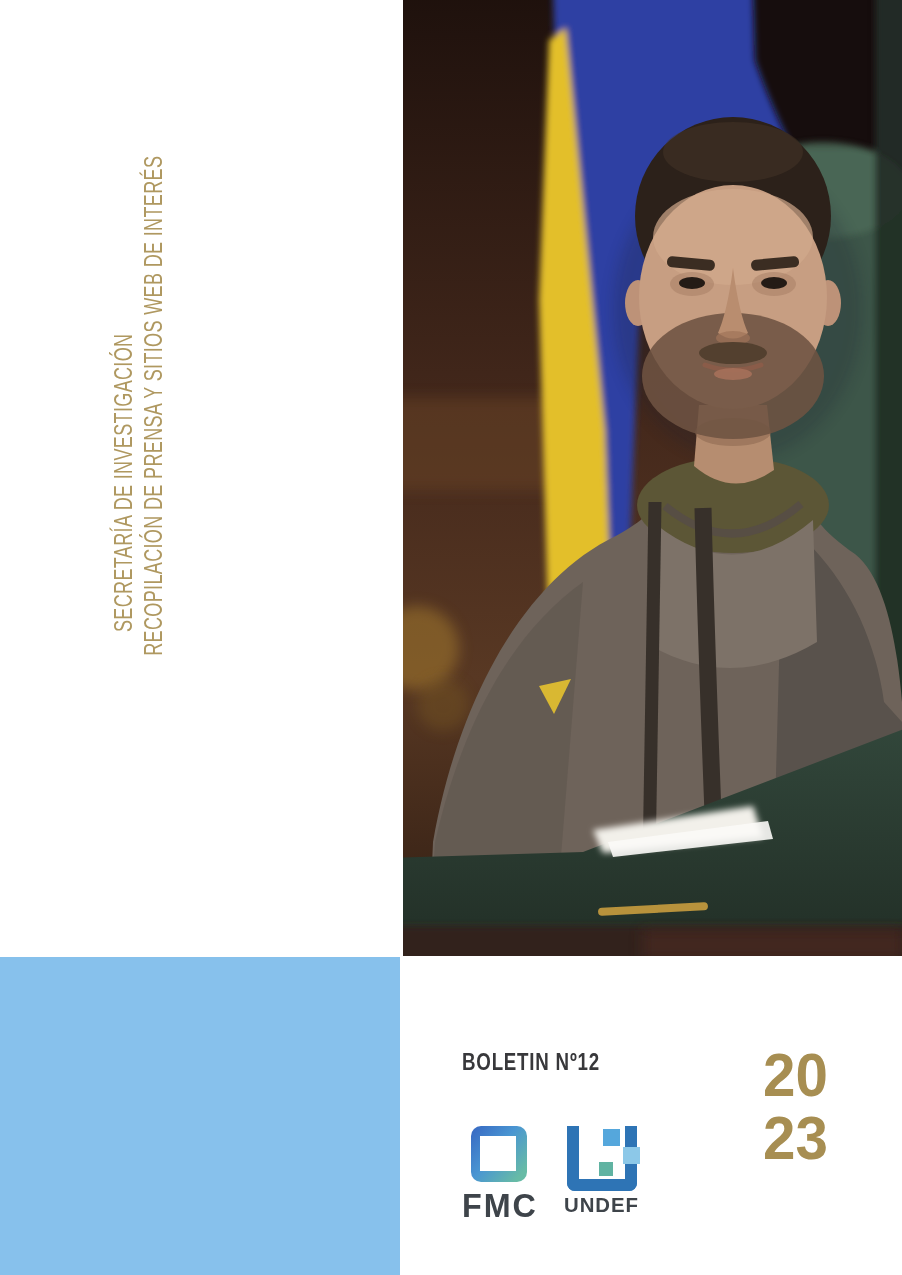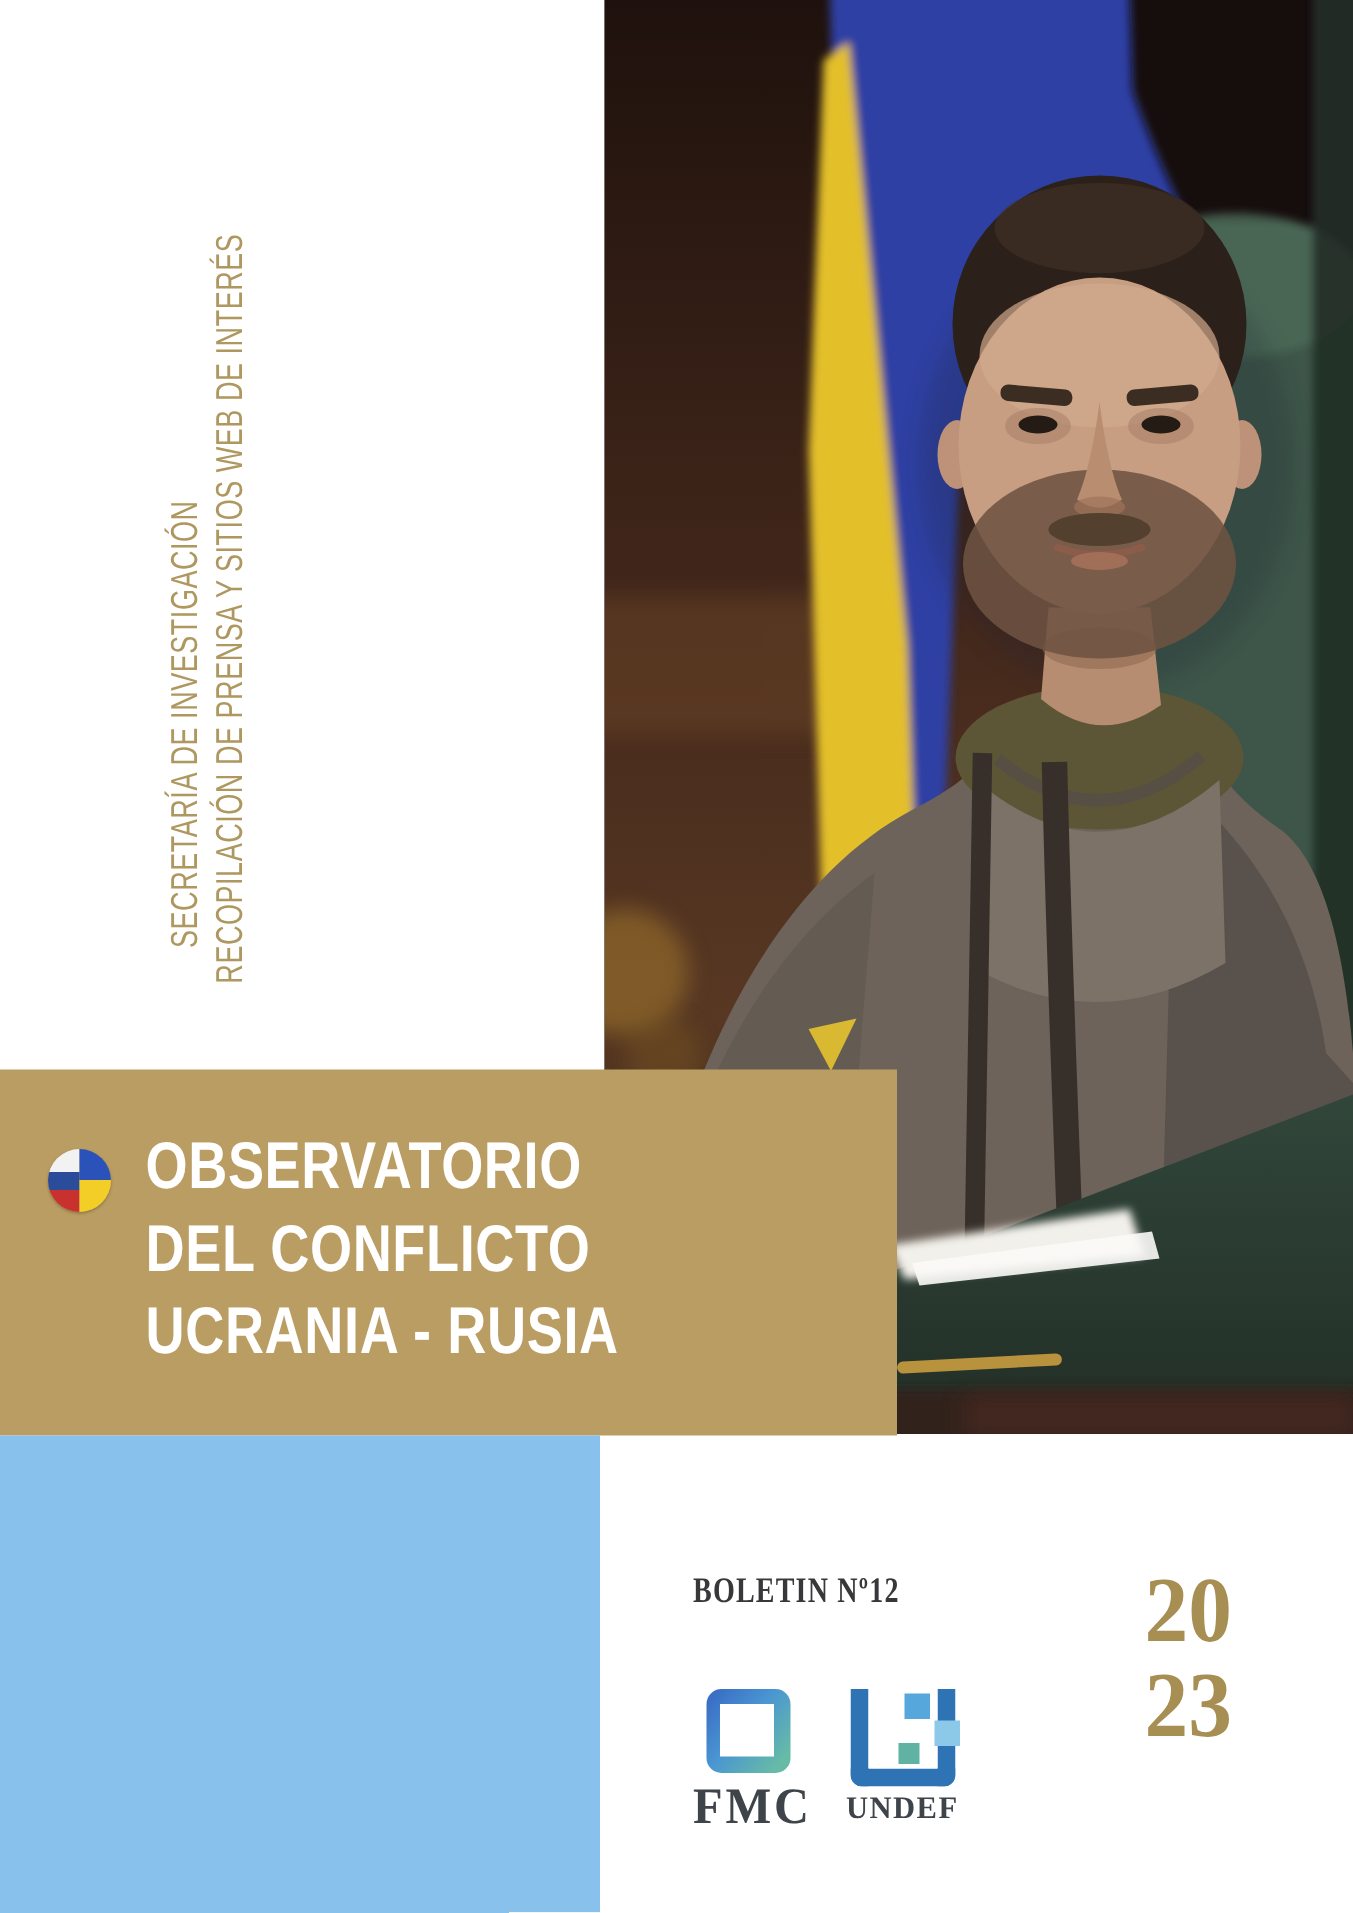--- a/index.html
+++ b/index.html
@@ -39,21 +39,21 @@
   .title{
     position:absolute;left:97px;top:37px;margin:0;
     color:var(--title-white,#FFFFFF);font-size:44px;line-height:55px;font-weight:700;
     transform-origin:0 0;transform:scaleX(0.82);white-space:nowrap;letter-spacing:0.5px;
   }
   .title span{display:block;}
   
   .blue-rect{position:absolute;left:0;top:957px;width:400px;height:318px;z-index:2;
     background:var(--light-blue,#87C1EC);}
   
-  .footer{position:absolute;left:0;top:0;width:902px;height:1275px;z-index:3;pointer-events:none;font-family:Liberation Serif, serif;}
+  .footer{position:absolute;left:0;top:0;width:902px;height:1275px;z-index:3;pointer-events:none;}
   .boletin{
     position:absolute;left:462px;top:1048px;
     color:var(--dark-text,#38383B);font-size:24px;font-weight:700;letter-spacing:1px;
     transform-origin:0 0;transform:scaleX(0.78);white-space:nowrap;
   }
   .months-badge{
     position:absolute;left:460px;top:1078px;width:227px;height:23px;
     background:var(--tan-badge,#A78F53);display:flex;align-items:center;
     padding:0;box-sizing:border-box;
   }
@@ -196,31 +196,20 @@
         <rect x="240" y="930" width="260" height="30" fill="#4d2a20" opacity="0.6" filter="url(#blur7)"></rect>
       </g>
     </svg>
   </div>
 
   <div class="vertical-text">
     <div class="vline1">SECRETARÍA DE INVESTIGACIÓN</div>
     <div class="vline2">RECOPILACIÓN DE PRENSA Y SITIOS WEB DE INTERÉS</div>
   </div>
 
-  <div class="banner">
-    <div class="flag-circle">
-      <div class="flag-half flag-ru"></div>
-      <div class="flag-half flag-ua"></div>
-    </div>
-    <h1 class="title">
-      <span>OBSERVATORIO</span>
-      <span>DEL CONFLICTO</span>
-      <span>UCRANIA - RUSIA</span>
-    </h1>
-  </div>
 
   <div class="blue-rect"></div>
 
   <div class="footer">
     <div class="boletin">BOLETIN Nº12</div>
 
     <div class="fmc-mark">
       <div class="fmc-inner"></div>
     </div>
     <div class="fmc-text">FMC</div>

